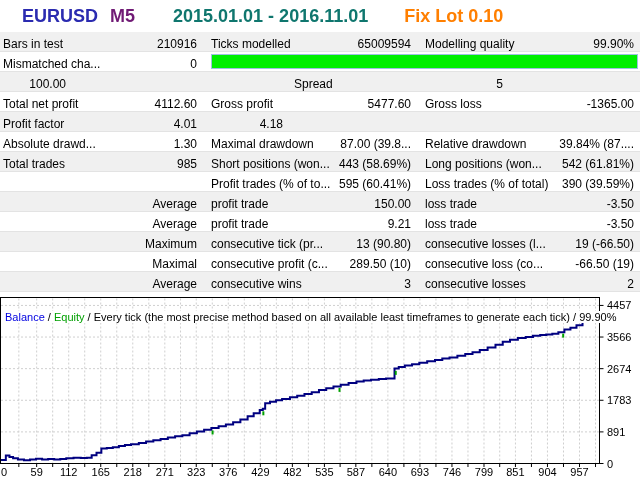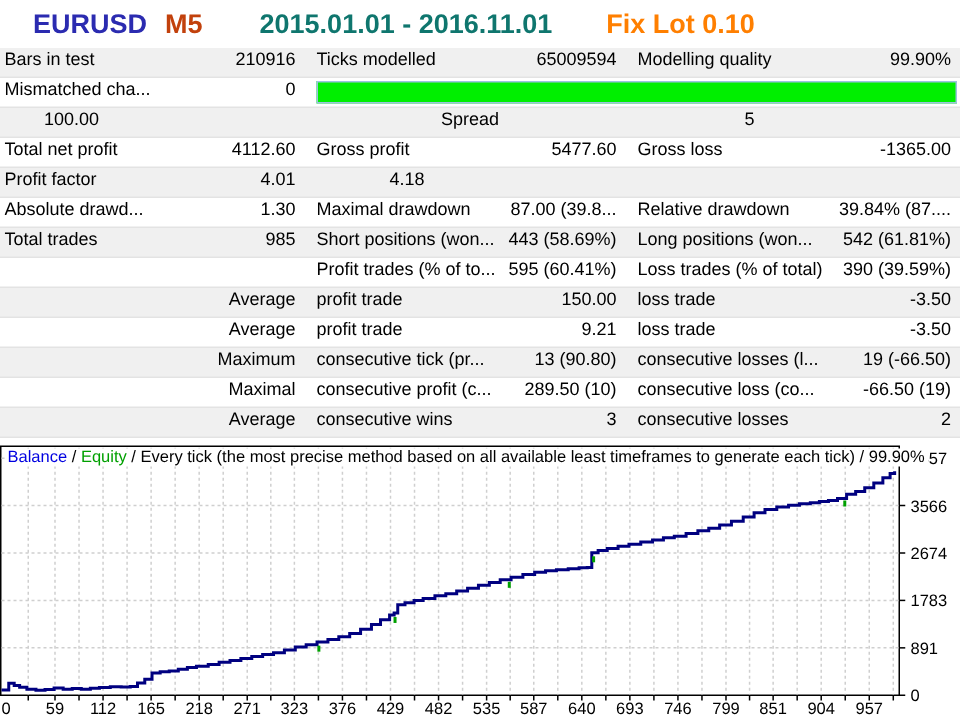--- a/index.html
+++ b/index.html
@@ -3,48 +3,48 @@
 <meta charset="utf-8">
 <style>
   html,body{margin:0;padding:0;background:#fff;}
   .screen{
     position:relative;width:640px;height:480px;background:#fff;overflow:hidden;
     font-family:"Liberation Sans",sans-serif;color:#000;
   }
   
   .hdr{height:32px;display:flex;align-items:center;font-weight:bold;font-size:18px;background:#fff;}
   .hdr .symbol{margin-left:22px;color:#2b2bb0;}
-  .hdr .tf{margin-left:12px;color:#c2410c;}
+  .hdr .tf{margin-left:12px;color:#701a75;}
   .hdr .period{margin-left:38px;color:#0f766e;}
   .hdr .lot{margin-left:36px;color:#ff7f00;}
   
   .table{position:absolute;top:32px;left:0;width:640px;}
   .row{
-    position:relative;height:20px;box-sizing:border-box;display:flex;align-items:flex-start;
+    position:relative;height:20px;box-sizing:border-box;display:flex;align-items:flex-end;
     border-bottom:1px solid #e3e3e3;font-size:12px;white-space:nowrap;background:#fff;
   }
   .row.shade{background:#f0f0f0;}
   .c{overflow:hidden;box-sizing:border-box;}
   .l1{width:128px;margin-left:3px;}
   .v1{width:66px;text-align:right;}
   .g1{width:14px;}
   .l2{width:128px;}
   .v2{width:72px;text-align:right;}
   .g2{width:14px;}
   .l3{width:124px;}
   .v3{width:85px;text-align:right;}
   .qbar{
     position:absolute;left:211px;right:2px;top:2px;bottom:2px;
     background:#00ef00;border:1px solid #9cc2e0;box-sizing:border-box;
   }
   
   .chart{position:absolute;top:295px;left:0;width:640px;height:185px;background:#fff;}
   .chart svg{position:absolute;left:0;top:0;}
   .legend{
-    position:absolute;left:4px;top:4px;font-size:11px;background:#fff;
+    position:absolute;left:4px;top:16px;font-size:11px;background:#fff;
     padding:0 3px 0 1px;white-space:nowrap;z-index:2;
   }
   .legend .bal{color:#0000e0;}
   .legend .eq{color:#00a000;}
 </style>
 </head>
 <body>
 
 <div class="screen">
 

